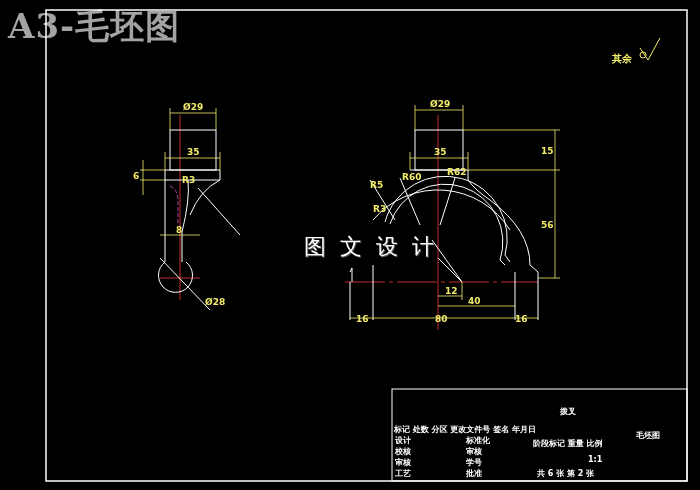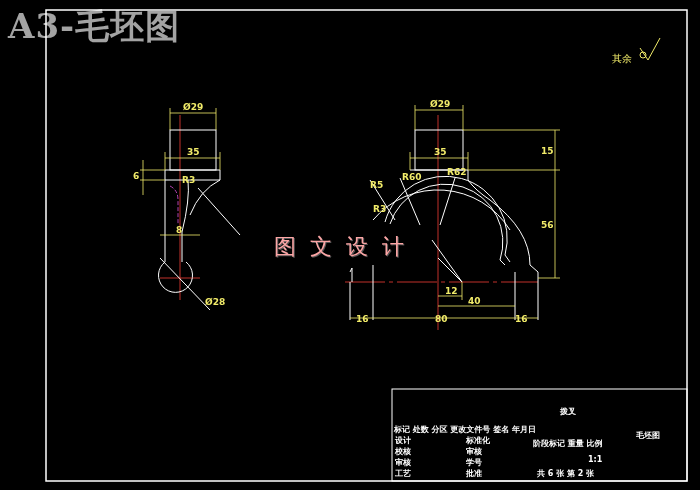--- a/index.html
+++ b/index.html
@@ -1,22 +1,22 @@
 <!DOCTYPE html>
 <html><head>
 <meta charset="utf-8">
 <style>
   html, body { margin: 0; padding: 0; background: #000; }
   body { width: 700px; height: 490px; position: relative; overflow: hidden; font-family: "DejaVu Sans", sans-serif; }
   .title { position: absolute; left: 8px; top: 6px; color: #a3a3a3; font-size: 34px; font-weight: bold; letter-spacing: 1px; line-height: 40px; font-family: "DejaVu Serif", serif; }
   svg.drawing { position: absolute; left: 0; top: 0; }
-  .watermark { position: absolute; left: 274px; top: 232px; color: #fca5a5; font-size: 22px; letter-spacing: 14px; font-family: "DejaVu Serif", serif; text-shadow: 1px 1px 0 #555; }
+  .watermark { position: absolute; left: 304px; top: 232px; color: #ffffff; font-size: 22px; letter-spacing: 14px; font-family: "DejaVu Serif", serif; text-shadow: 1px 1px 0 #555; }
   .dim { fill: #f2ec6a; font-size: 9px; font-weight: bold; font-family: "DejaVu Sans", sans-serif; }
   .tb-text { fill: #ffffff; font-size: 8px; font-weight: bold; font-family: "DejaVu Sans", sans-serif; }
-  .rough { position: absolute; left: 612px; top: 52px; color: #f2ec6a; font-size: 10px; font-weight: normal; }
+  .rough { position: absolute; left: 612px; top: 52px; color: #f2ec6a; font-size: 10px; font-weight: bold; }
 </style>
 </head>
 <body>
 
 <div class="title">A3-毛坯图</div>
 <div class="watermark">图文设计</div>
 
 <svg class="drawing" width="700" height="490" viewBox="0 0 700 490">
 
   <rect x="46" y="10" width="641" height="471" fill="none" stroke="#fff" stroke-width="1.5"></rect>

